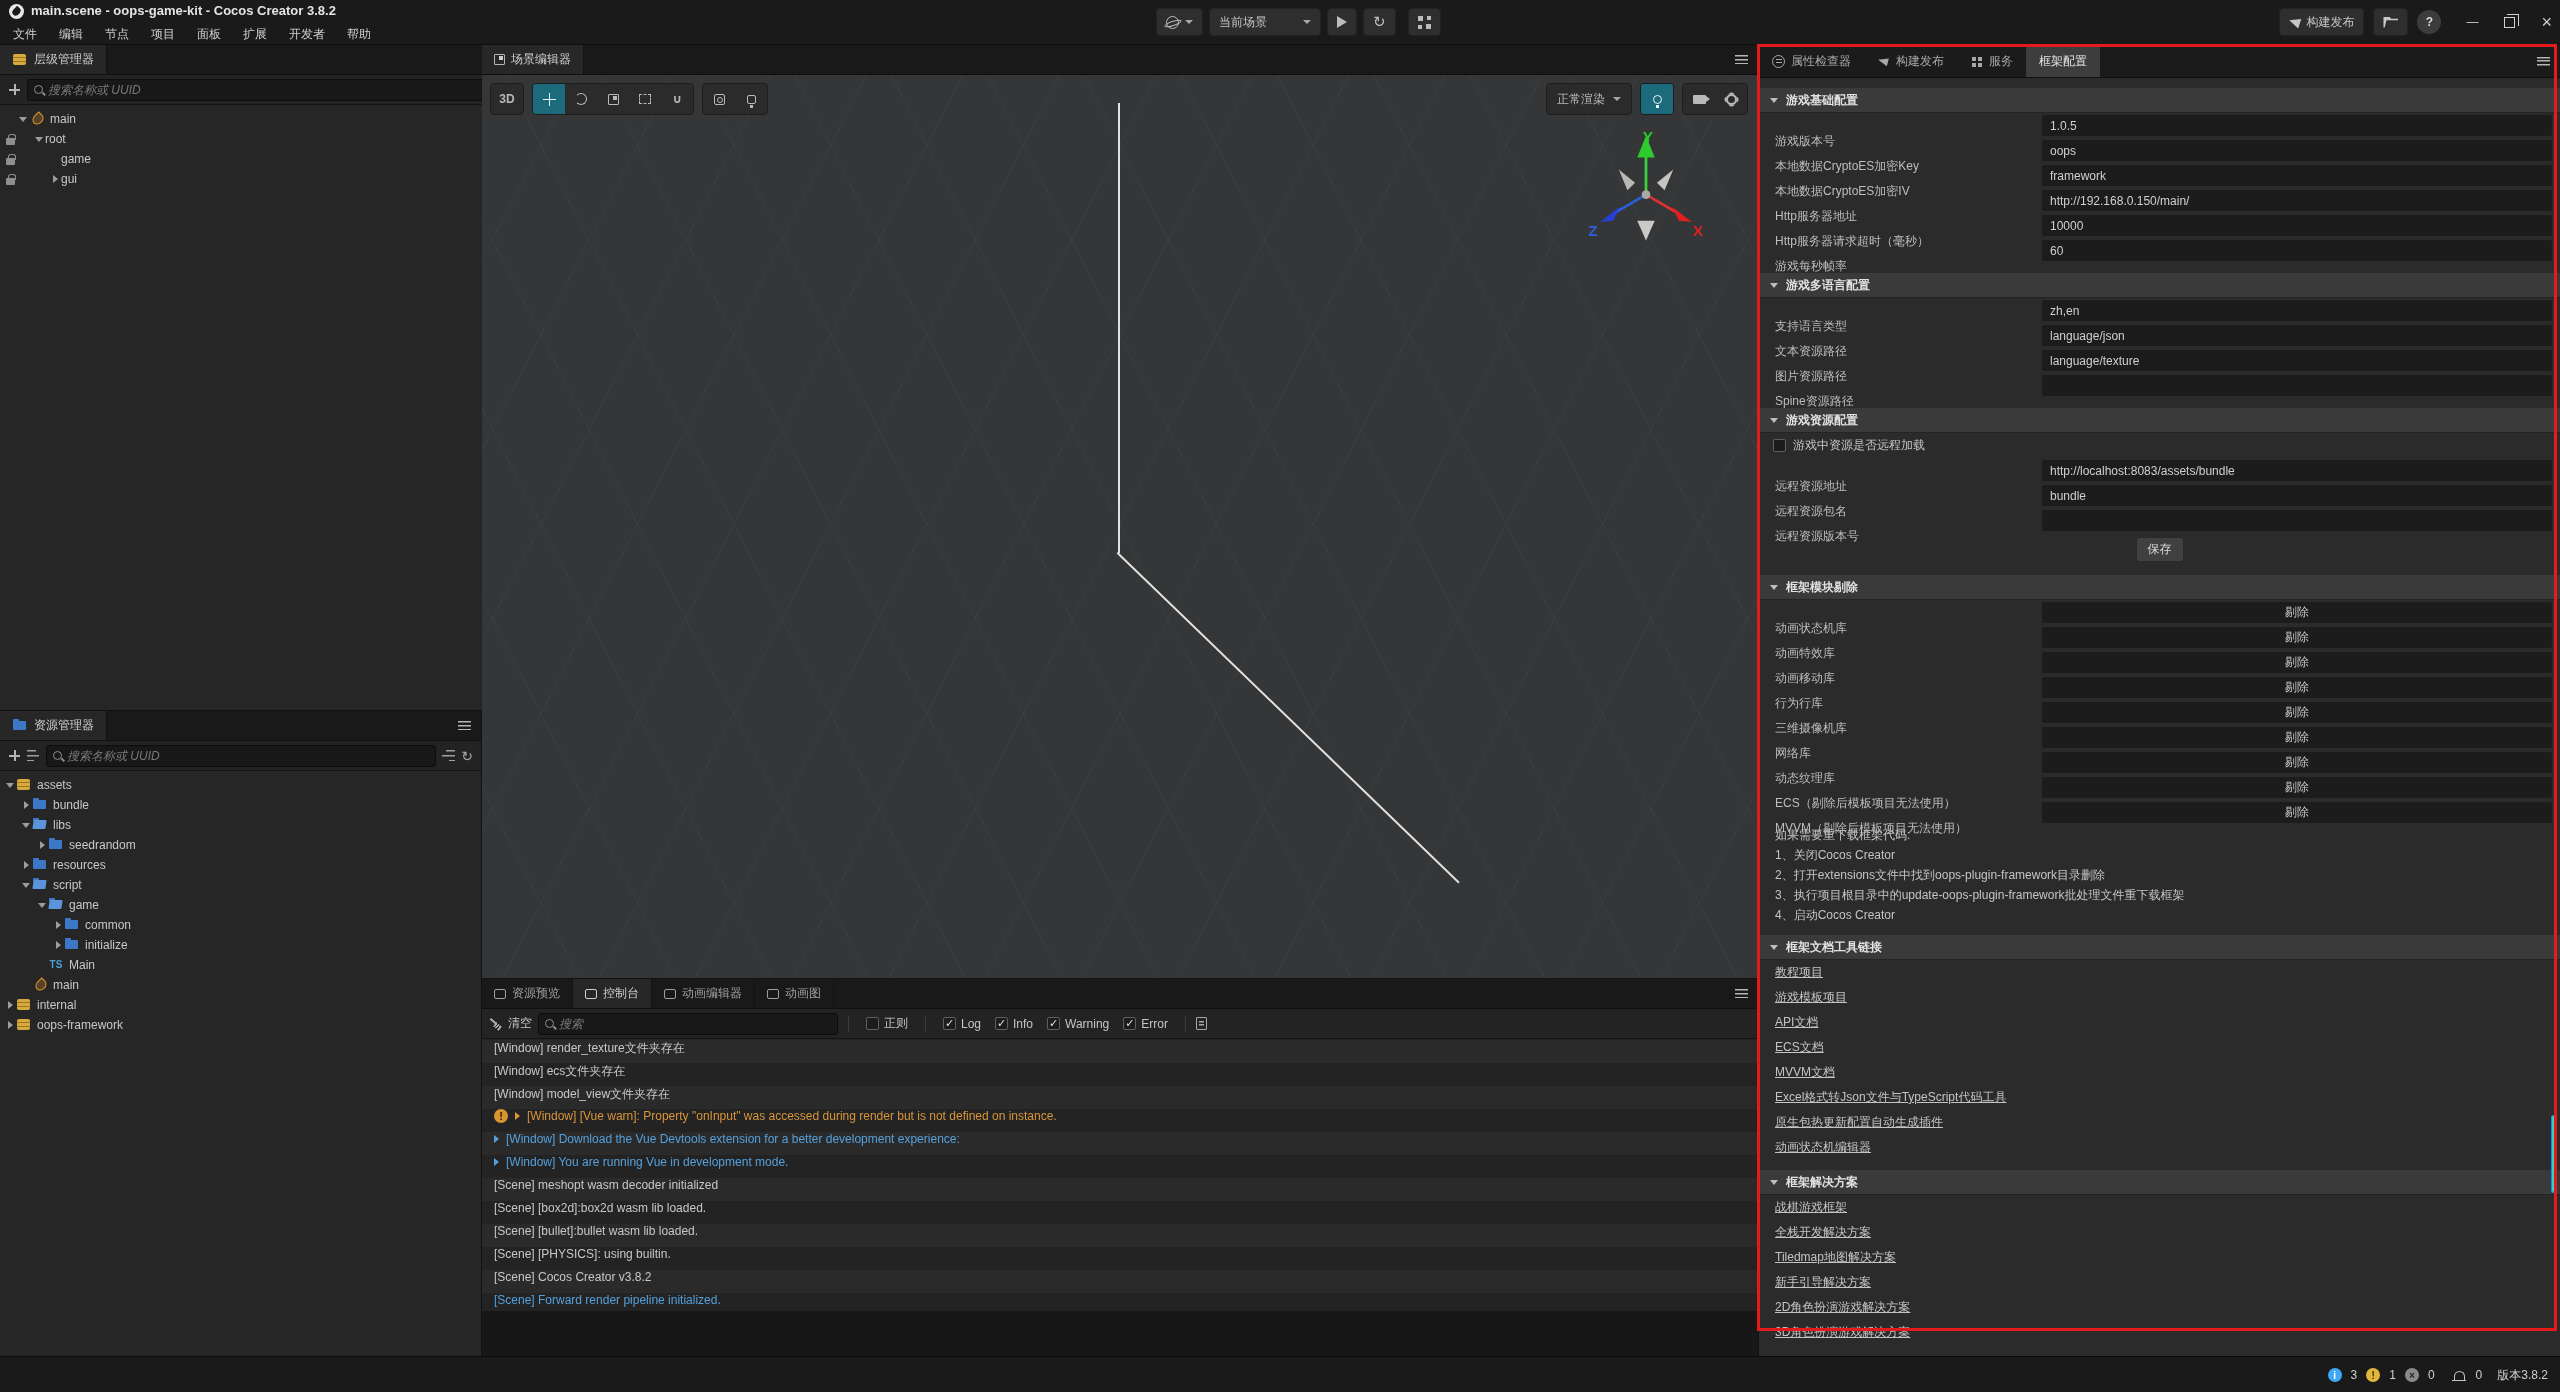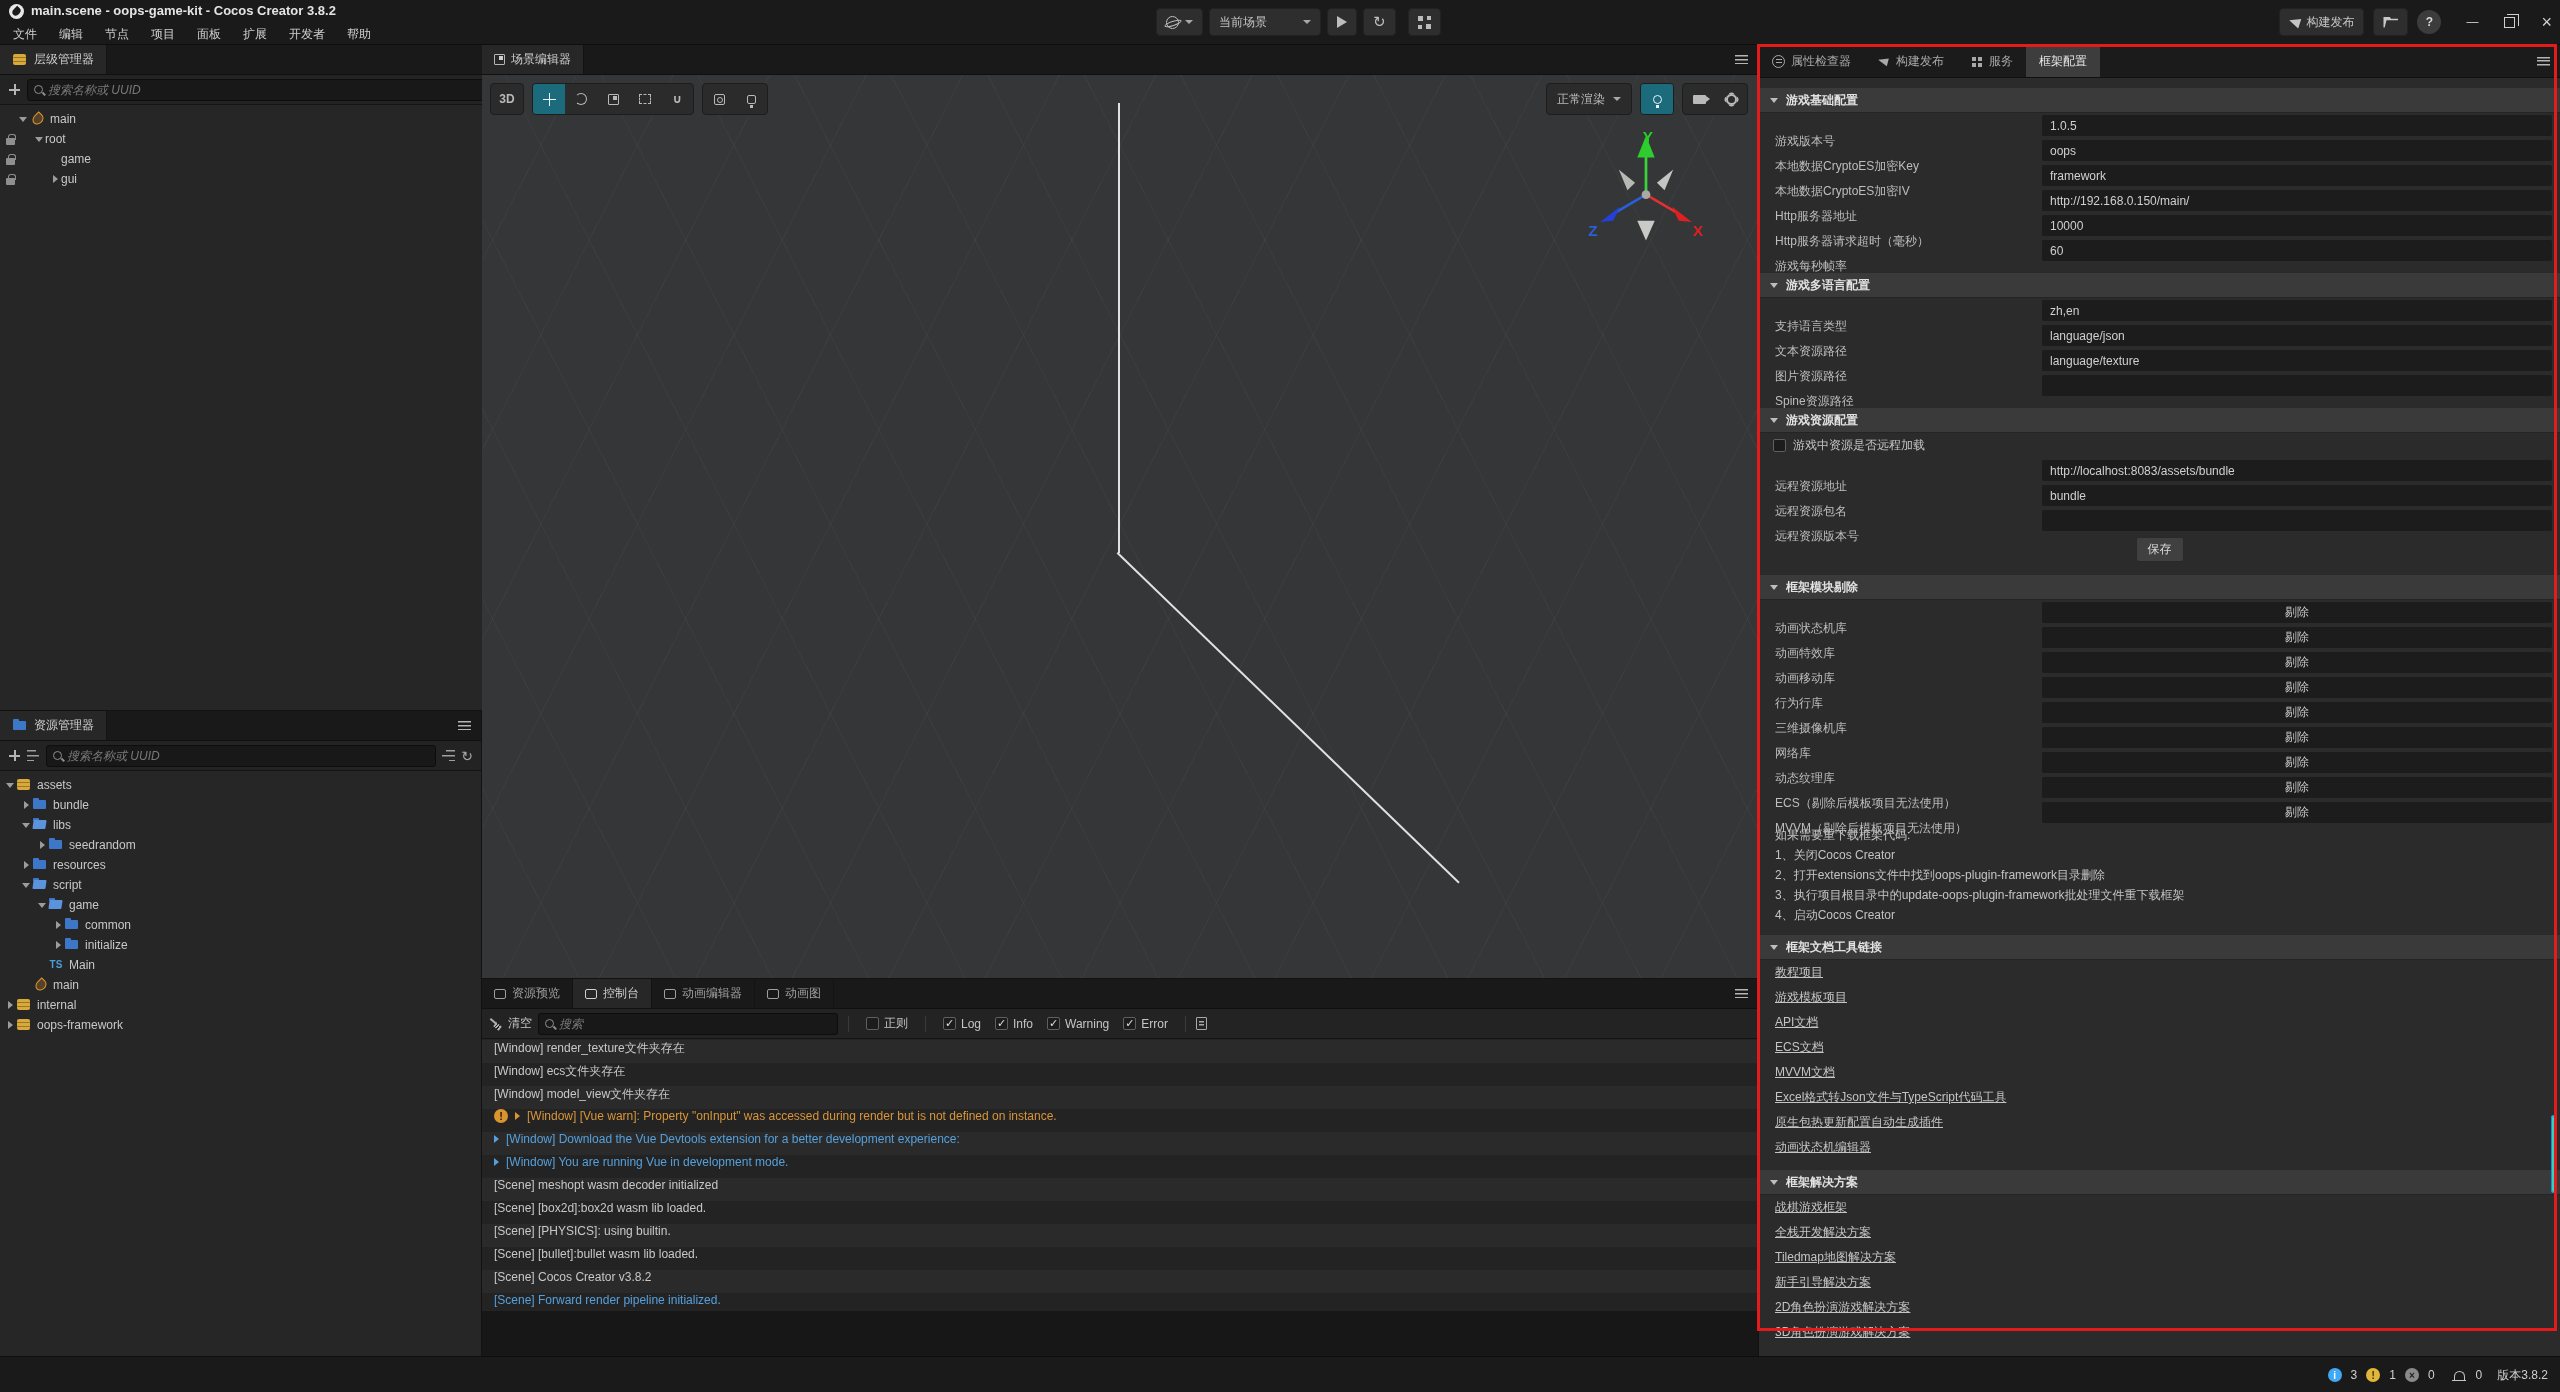--- a/index.html
+++ b/index.html
@@ -542,24 +542,24 @@
         <span class="cchev"></span>
         <span>[Window] You are running Vue in development mode.</span>
       </div>
       <div class="crow log">
         <span>[Scene] meshopt wasm decoder initialized</span>
       </div>
       <div class="crow log">
         <span>[Scene] [box2d]:box2d wasm lib loaded.</span>
       </div>
       <div class="crow log">
+        <span>[Scene] [bullet]:bullet wasm lib loaded.</span>
+      </div>
+      <div class="crow log">
         <span>[Scene] [PHYSICS]: using builtin.</span>
-      </div>
-      <div class="crow log">
-        <span>[Scene] [bullet]:bullet wasm lib loaded.</span>
       </div>
       <div class="crow log">
         <span>[Scene] Cocos Creator v3.8.2</span>
       </div>
       <div class="crow blue">
         <span>[Scene] Forward render pipeline initialized.</span>
       </div>
     </div>
 </div>
 

